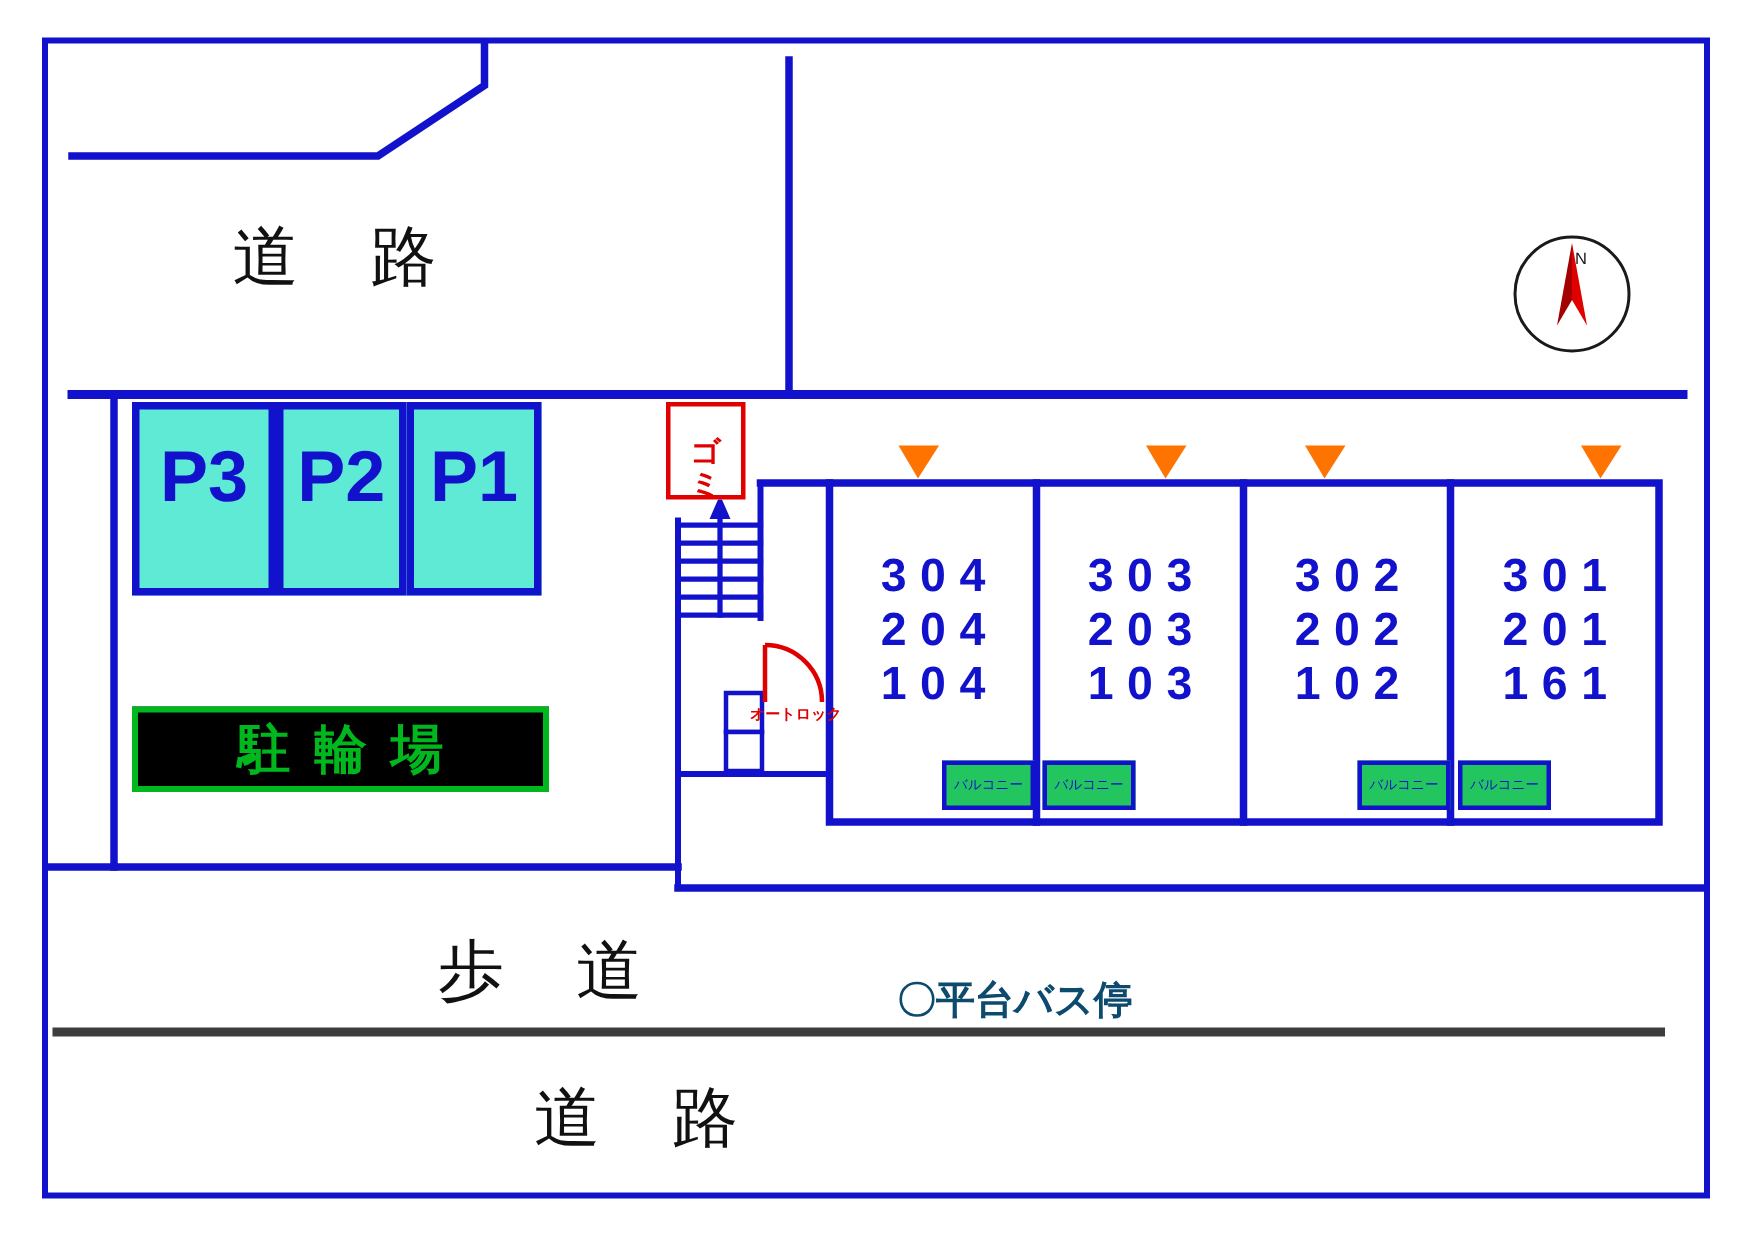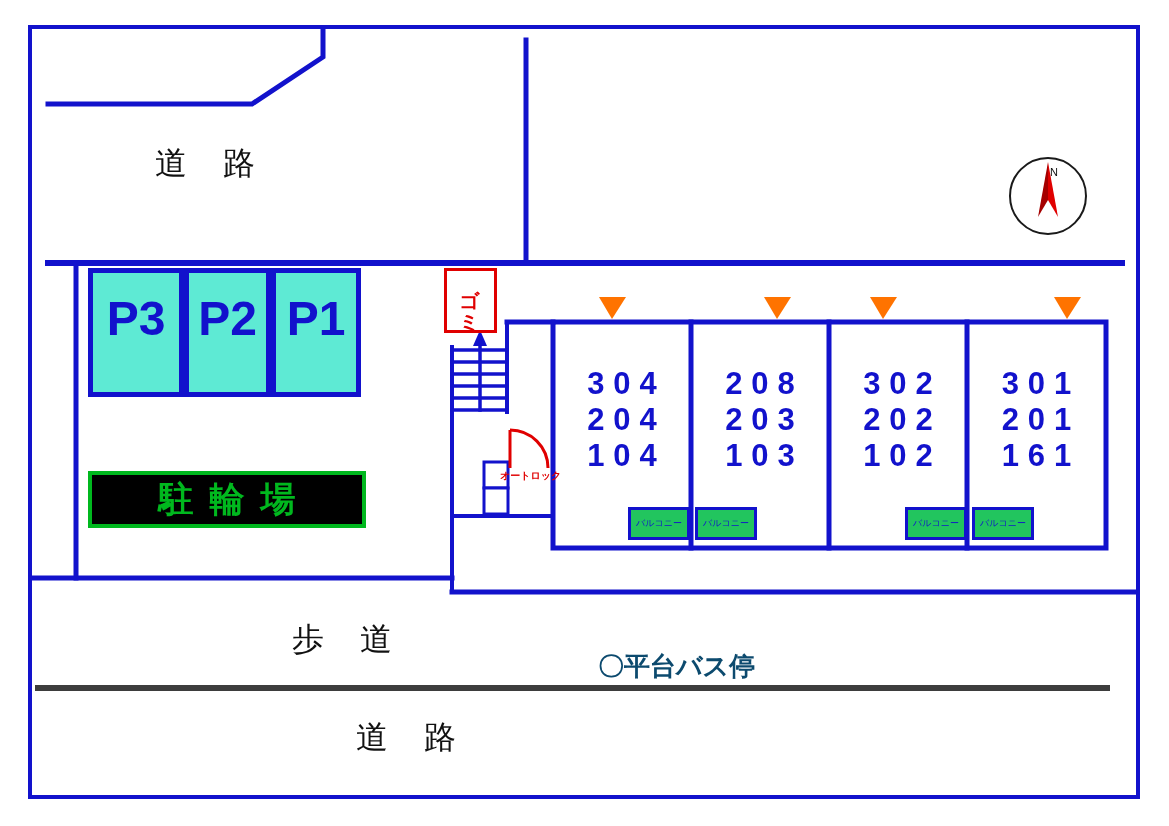--- a/index.html
+++ b/index.html
@@ -3,21 +3,21 @@
 <meta charset="utf-8">
 <style>
   html,body{margin:0;padding:0;background:#ffffff;}
   .stage{
     position:relative;width:1169px;height:826px;background:#ffffff;overflow:hidden;
     font-family:"Liberation Sans","DejaVu Sans",sans-serif;
   }
   .stage svg{position:absolute;left:0;top:0;}
   .abs{position:absolute;box-sizing:border-box;}
   .lbl{color:#111111;white-space:pre;}
-  .road-lbl{font-size:32px;letter-spacing:2px;}
+  .road-lbl{font-size:44px;letter-spacing:2px;}
   .park{
     top:268px;height:129px;border:5px solid #1212cc;background:#5eead4;
     color:#1212cc;font-size:48px;font-weight:bold;
     display:flex;justify-content:center;align-items:flex-start;padding-top:18px;
   }
   .gomi{
     left:444px;top:268px;width:53px;height:65px;border:3px solid #e00000;
     color:#e00000;font-size:20px;font-weight:bold;
     writing-mode:vertical-rl;text-orientation:upright;letter-spacing:3px;
     display:flex;align-items:center;justify-content:center;background:#ffffff;
@@ -125,21 +125,21 @@
   <div class="abs churinjo">駐輪場</div>
 
   <div class="abs autolock">オートロック</div>
 
   <div class="abs unit-col" style="left:553px;width:138px;">
     <span>304</span>
     <span>204</span>
     <span>104</span>
   </div>
   <div class="abs unit-col" style="left:691px;width:138px;">
-    <span>208</span>
+    <span>303</span>
     <span>203</span>
     <span>103</span>
   </div>
   <div class="abs unit-col" style="left:829px;width:138px;">
     <span>302</span>
     <span>202</span>
     <span>102</span>
   </div>
   <div class="abs unit-col" style="left:967px;width:139px;">
     <span>301</span>

